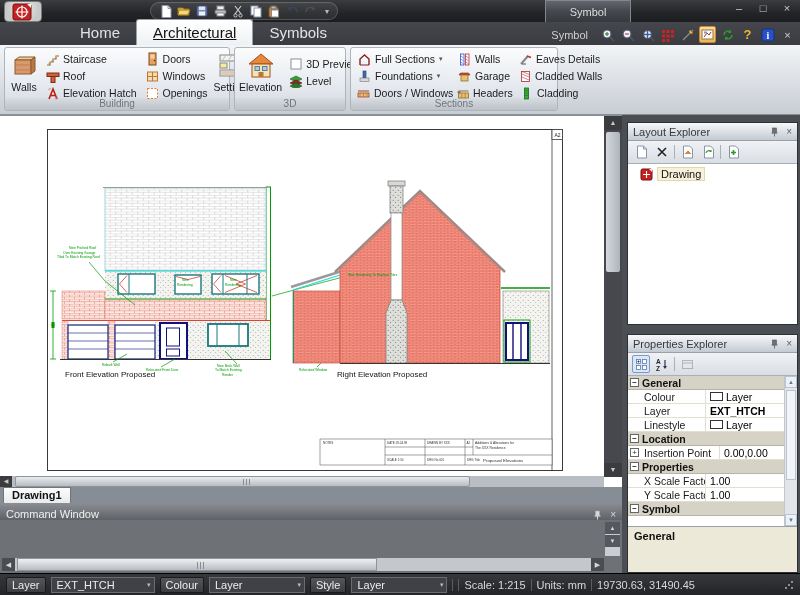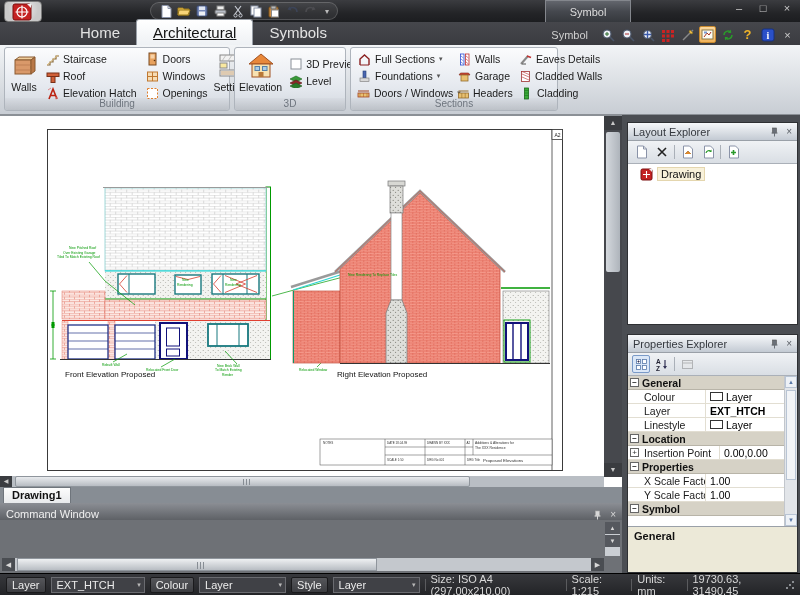--- a/index.html
+++ b/index.html
@@ -856,21 +856,20 @@
     <span class="combo" style="width:96px">
         <span class="cv">Layer</span>
         <span class="ca">▾</span>
       </span>
     <span class="chip">Style</span>
     <span class="combo" style="width:96px">
         <span class="cv">Layer</span>
         <span class="ca">▾</span>
       </span>
     <span class="sdiv"></span>
-    <span>Size: ISO A4 (297.00x210.00)</span>
     <span class="sdiv"></span>
     <span>Scale: 1:215</span>
     <span class="sdiv"></span>
     <span>Units: mm</span>
     <span class="sdiv"></span>
     <span>19730.63, 31490.45</span>
     <span id="grip"></span>
   </div>
 
 </div>

